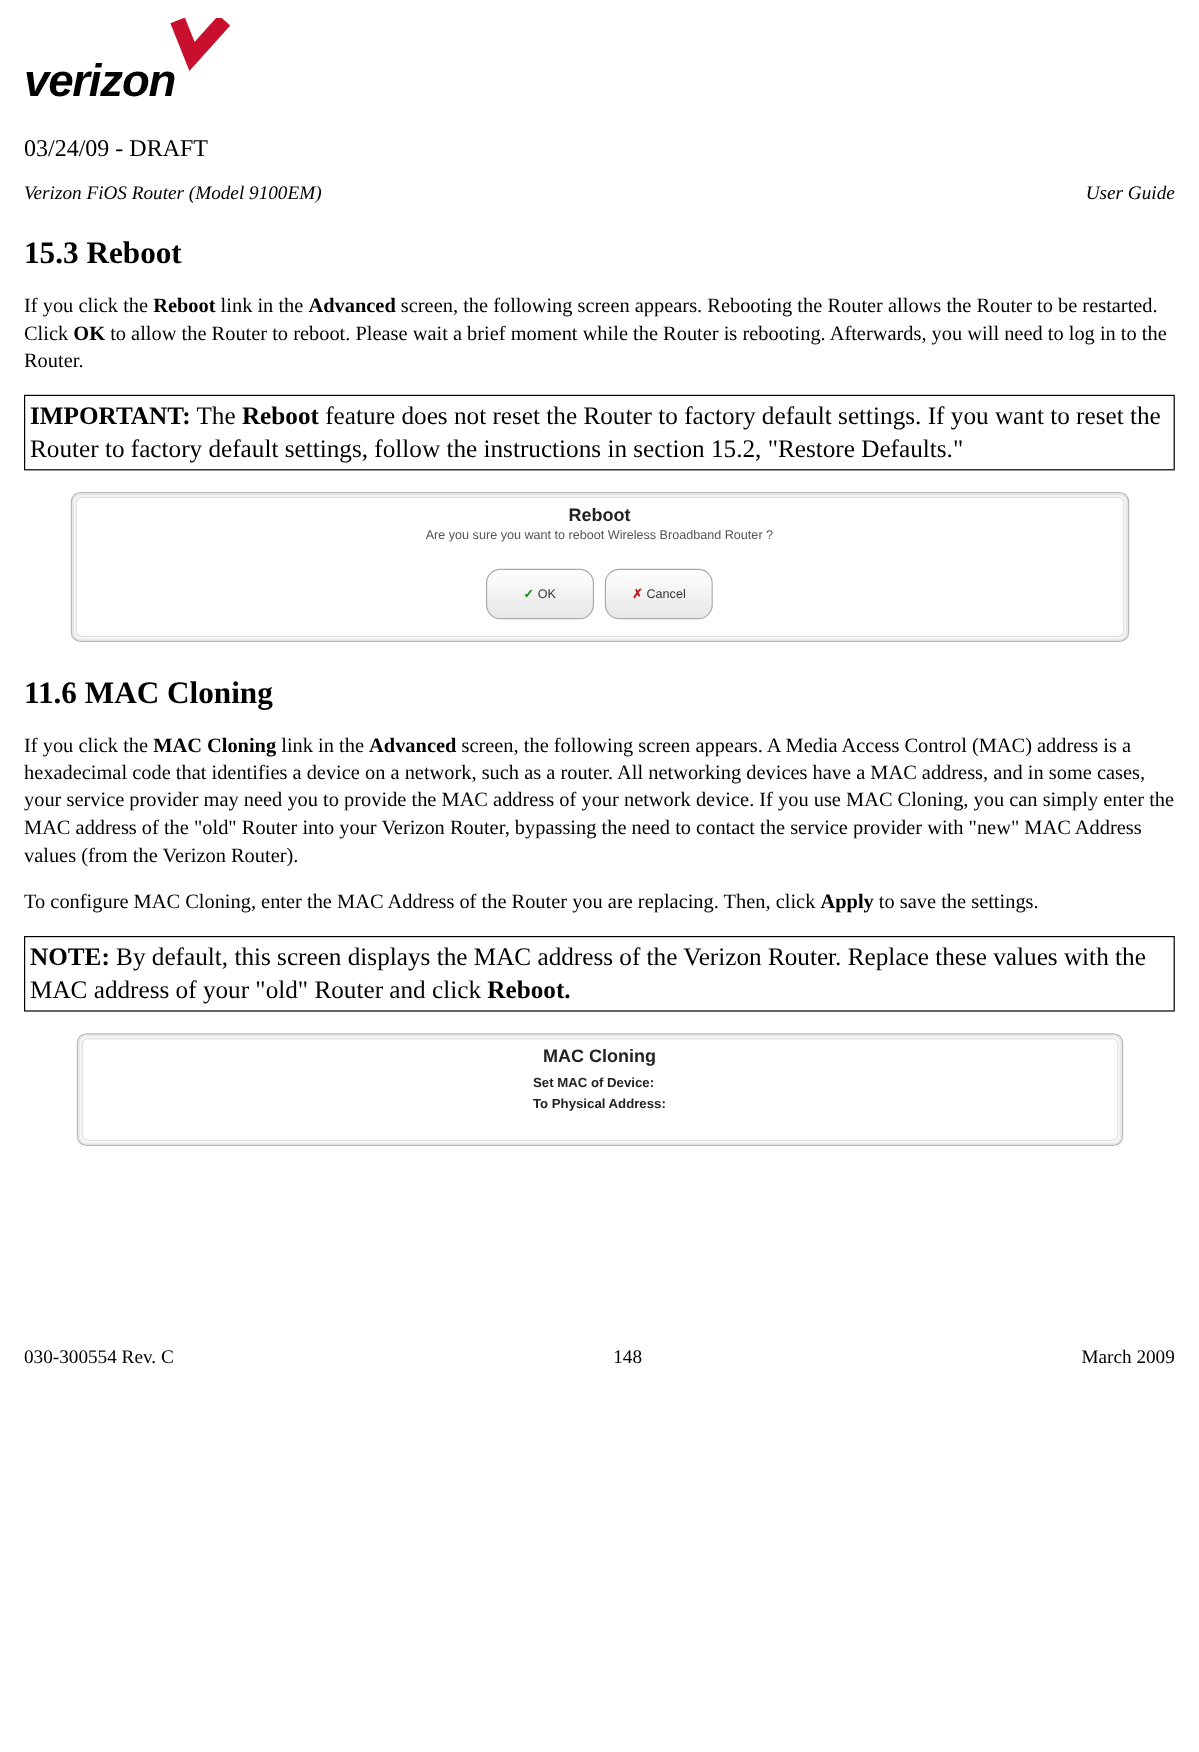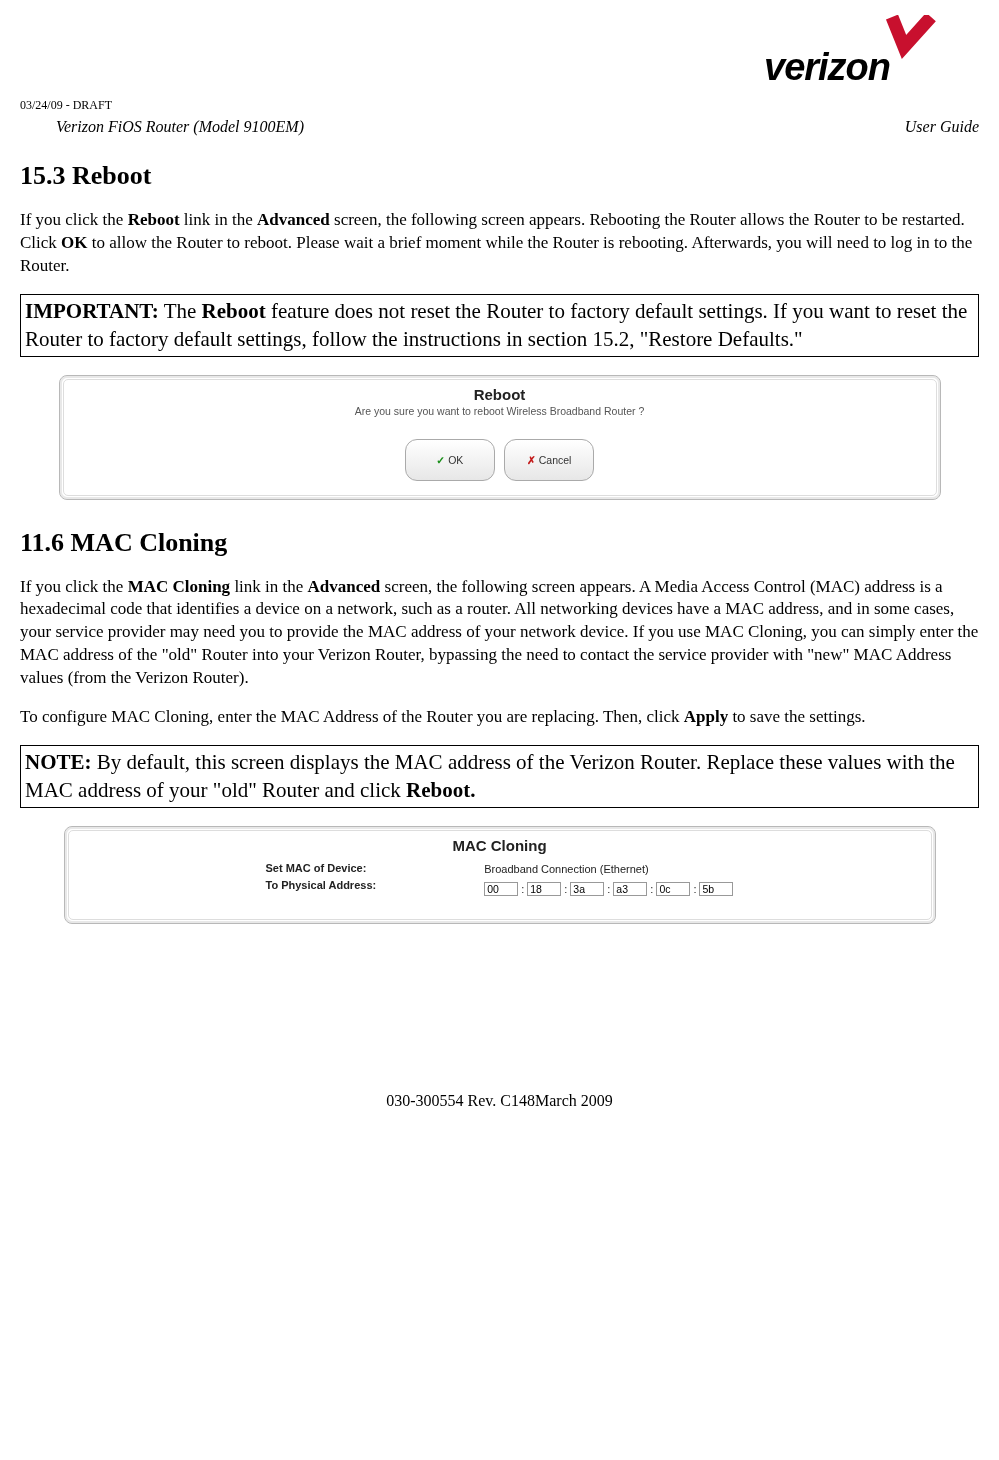--- a/index.html
+++ b/index.html
@@ -6,37 +6,36 @@
       font-family: "Times New Roman", Times, serif;
       font-size: 16px;
       margin: 0;
       padding: 15px 20px;
       width: 999px;
       box-sizing: border-box;
       color: #000;
       background: #fff;
     }
     .logo-area {
-      text-align: right;
-      margin-bottom: 4px;
+      text-align: left;
+      margin-bottom: 18px;
     }
     .logo {
       display: inline-block;
     }
     .header-line1 {
-      font-size: 12px;
-      margin-bottom: 5px;
+      font-size: 20px;
+      margin-bottom: 17px;
     }
     .header-row {
       display: flex;
       justify-content: space-between;
       font-style: italic;
       font-size: 16px;
       margin-bottom: 25px;
-      margin-left: 36px;
     }
     h2.section-title {
       font-size: 26px;
       font-weight: bold;
       margin: 10px 0 18px 0;
     }
     p {
       margin: 0 0 16px 0;
       font-size: 17px;
       line-height: 1.35;
@@ -126,21 +125,21 @@
       width: 28px;
       font-size: 10.5px;
       border: 1px solid #999;
       padding: 0 2px;
       font-family: Verdana, Arial, sans-serif;
     }
     .colon { margin: 0 3px; }
 
     .footer {
       display: flex;
-      justify-content: center;
+      justify-content: space-between;
       font-size: 16px;
       margin-top: 160px;
       padding-top: 8px;
     }
   </style>
 </head>
 <body>
 
 <div class="logo-area">
   <span class="logo">
@@ -193,26 +192,20 @@
 </div>
 
 <div class="screenshot mac-shot">
   <div class="screenshot-inner">
     <div class="sb-title">MAC Cloning</div>
     <div class="mac-grid">
       <div class="mac-left">
         <div>Set MAC of Device:</div>
         <div>To Physical Address:</div>
       </div>
-      <div class="mac-right">
-        <div>Broadband Connection (Ethernet)</div>
-        <div class="mac-input-row">
-          <input value="00" style=""><span class="colon">:</span><input value="18" style=""><span class="colon">:</span><input value="3a" style=""><span class="colon">:</span><input value="a3" style=""><span class="colon">:</span><input value="0c" style=""><span class="colon">:</span><input value="5b" style="">
-        </div>
-      </div>
     </div>
   </div>
 </div>
 
 <div class="footer">
   <div>030-300554 Rev. C</div>
   <div>148</div>
   <div>March 2009</div>
 </div>
 

